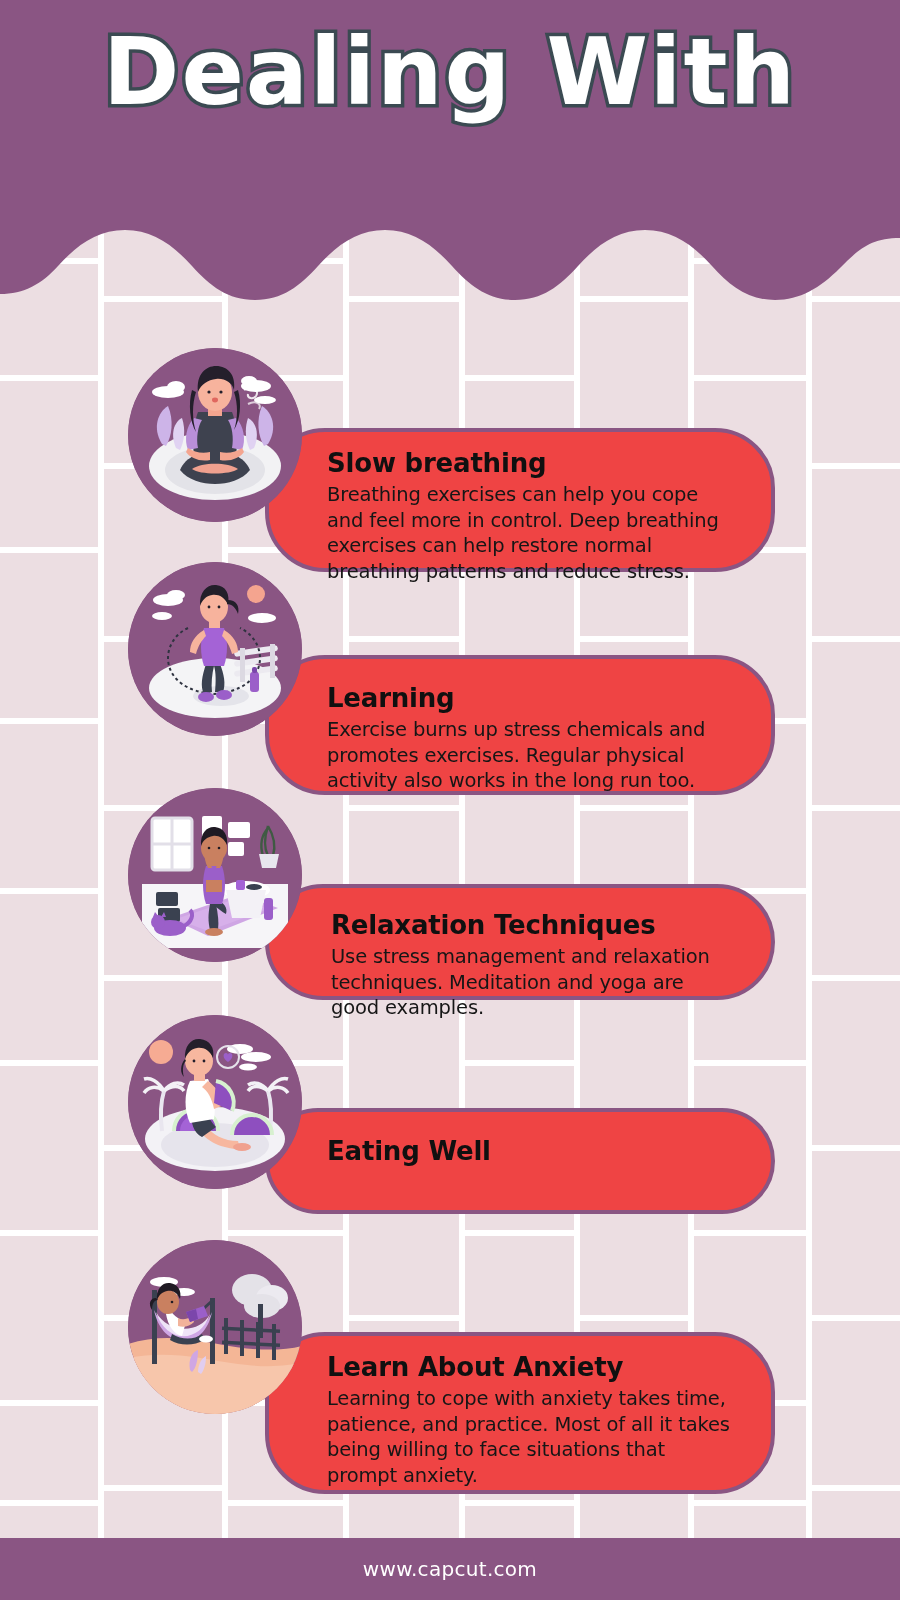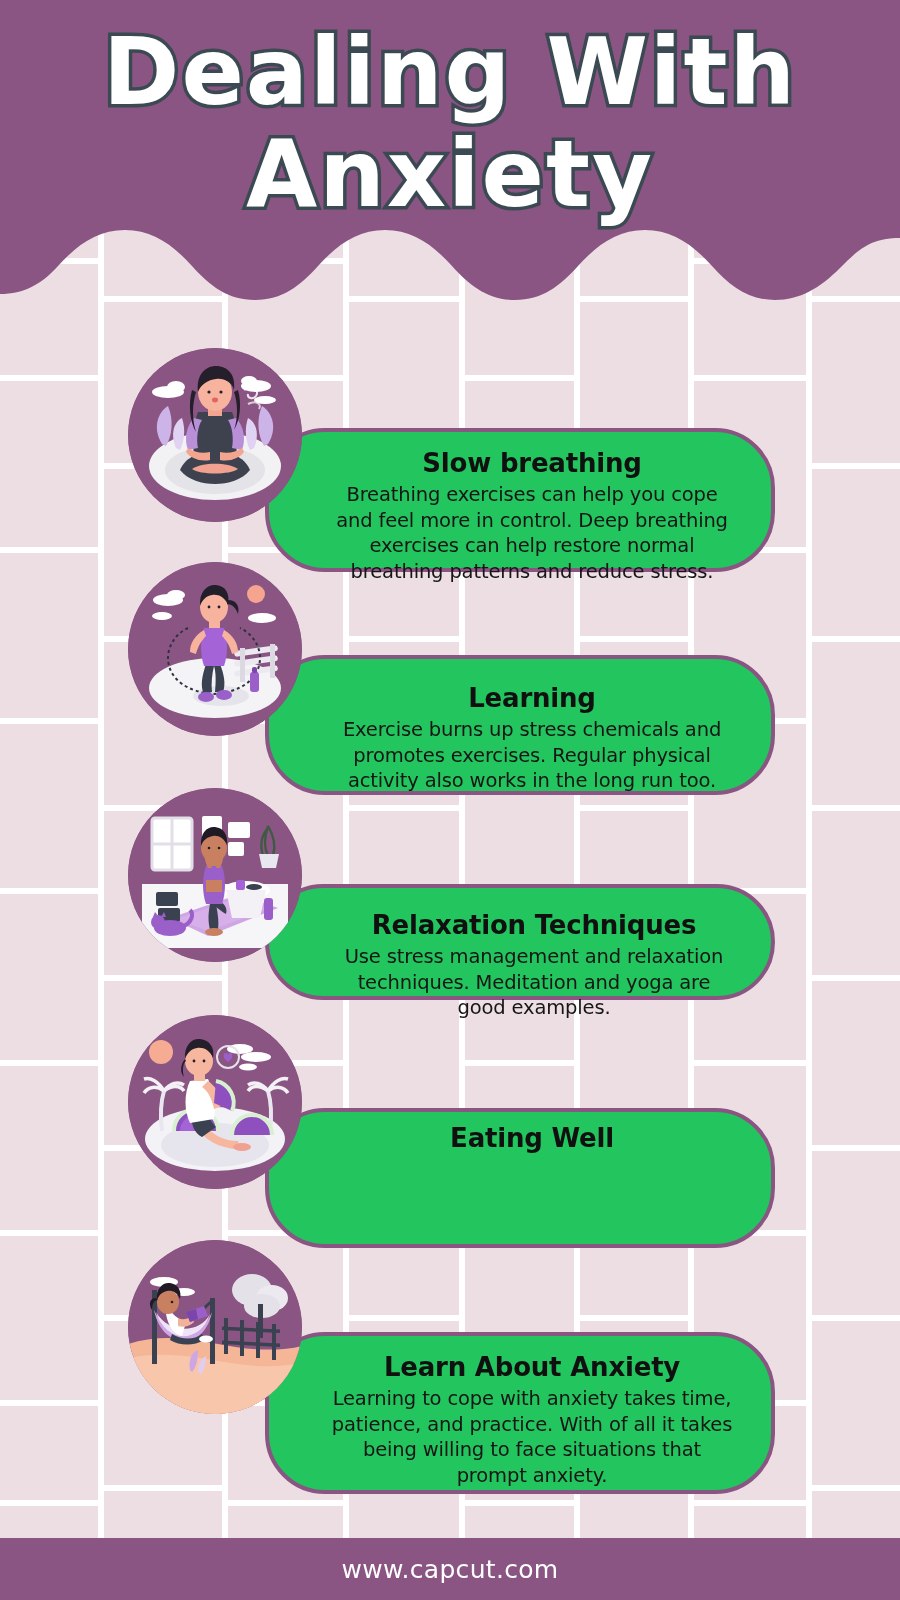--- a/index.html
+++ b/index.html
@@ -45,27 +45,26 @@
     position:absolute;
     width:174px;height:174px;border-radius:50%;
     background:#8a5583;
     overflow:hidden;
     z-index:4;
   }
   .avatar svg{display:block;width:174px;height:174px;}
 
   .card{
     position:absolute;
-    background:#22c55e;
+    background:#ef4444;
     border:4px solid #8a5583;
     border-radius:60px;
     box-sizing:border-box;
     z-index:3;
     padding:14px 34px 16px 58px;
-    text-align:center;
   }
   .card h2{
     margin:0 0 2px 0;
     font-size:26px;
     font-weight:bold;
     color:#101010;
     letter-spacing:-0.2px;
     line-height:34px;
   }
   .card p{
@@ -78,21 +77,21 @@
   }
 
   
   .footer{
     position:absolute;left:0;top:1538px;width:900px;height:62px;
     background:#8a5583;
     display:flex;align-items:center;justify-content:center;
     z-index:6;
   }
   .footer span{
-    color:#ffffff;font-size:25px;letter-spacing:0.3px;
+    color:#ffffff;font-size:20px;letter-spacing:0.3px;
   }
 </style>
 </head>
 <body>
 
 <div class="poster">
 
   <div class="gridlayer">
 
     <div class="gline gv" style="left:98px"></div>
@@ -195,21 +194,20 @@
                C300,286 282,300 255,300
                C228,300 210,286 192,266
                C172,244 152,230 125,230
                C98,230 78,244 58,266
                C42,284 24,294 0,294 Z" fill="#8a5583"></path>
     </svg>
   </div>
 
   <div class="title-wrap">
     <div class="title-line l1">Dealing With</div>
-    <div class="title-line l2">Anxiety</div>
   </div>
 
   <div class="row">
     <div class="avatar" style="left:128px;top:348px">
       <svg viewBox="0 0 174 174">
         <circle cx="87" cy="87" r="87" fill="#8a5583"></circle>
         <ellipse cx="87" cy="118" rx="66" ry="34" fill="#f2f2f4"></ellipse>
         <ellipse cx="87" cy="122" rx="50" ry="24" fill="#e3e3e8"></ellipse>
 
         <ellipse cx="40" cy="44" rx="16" ry="6" fill="#fff"></ellipse>
@@ -400,21 +398,21 @@
         <ellipse cx="71" cy="46" rx="14" ry="15" fill="#f7b79f"></ellipse>
         <path d="M57,44 C56,30 64,23 72,24 C82,25 87,33 85,43 C82,35 75,32 69,33 C63,34 59,38 57,44 Z" fill="#241f2b"></path>
         <path d="M57,44 C52,50 52,58 56,62 C54,56 55,48 58,46 Z" fill="#241f2b"></path>
         <circle cx="66" cy="46" r="1.4" fill="#241f2b"></circle>
           <circle cx="76" cy="46" r="1.4" fill="#241f2b"></circle>
 
         <circle cx="100" cy="42" r="11" fill="none" stroke="#e5e2ea" stroke-width="2"></circle>
         <path d="M100,47 C94,43 95,38 98,38 C99.5,38 100,39 100,40 C100,39 100.5,38 102,38 C105,38 106,43 100,47 Z" fill="#9b5fc9"></path>
       </svg>
     </div>
-    <div class="card" style="left:265px;top:1108px;width:510px;height:140px;padding-top:9px;">
+    <div class="card" style="left:265px;top:1108px;width:510px;height:106px;padding-top:22px;">
       <h2>Eating Well</h2>
     </div>
   </div>
 
   <div class="row">
     <div class="avatar" style="left:128px;top:1240px">
       <svg viewBox="0 0 174 174">
         <circle cx="87" cy="87" r="87" fill="#8a5583"></circle>
         <path d="M0,104 C30,94 60,98 90,104 C120,110 150,112 174,106 L174,174 L0,174 Z" fill="#f4b696"></path>
         <path d="M0,118 C40,110 70,118 110,124 C140,128 160,126 174,122 L174,174 L0,174 Z" fill="#f7c6ab"></path>
@@ -456,21 +454,21 @@
         <path d="M29,60 C28,48 35,42 42,43 C50,44 54,51 52,59 C49,52 44,50 39,51 C34,52 31,55 29,60 Z" fill="#1f1a23"></path>
         <path d="M28,58 C22,58 20,64 24,70 C24,64 26,60 30,60 Z" fill="#1f1a23"></path>
         <circle cx="44" cy="62" r="1.3" fill="#1f1a23"></circle>
 
         <path d="M62,130 C60,120 64,112 70,110 C70,120 68,128 64,132 Z" fill="#cfa6e4"></path>
         <path d="M70,132 C70,124 74,118 78,116 C78,124 76,130 73,134 Z" fill="#e1cdf0"></path>
       </svg>
     </div>
     <div class="card" style="left:265px;top:1332px;width:510px;height:162px;padding-top:14px;">
       <h2>Learn About Anxiety</h2>
-      <p>Learning to cope with anxiety takes time, patience, and practice. With of all it takes being willing to face situations that prompt anxiety.</p>
+      <p>Learning to cope with anxiety takes time, patience, and practice. Most of all it takes being willing to face situations that prompt anxiety.</p>
     </div>
   </div>
 
   <div class="footer">
     <span>www.capcut.com</span>
   </div>
 
 </div>
 
 </body></html>

